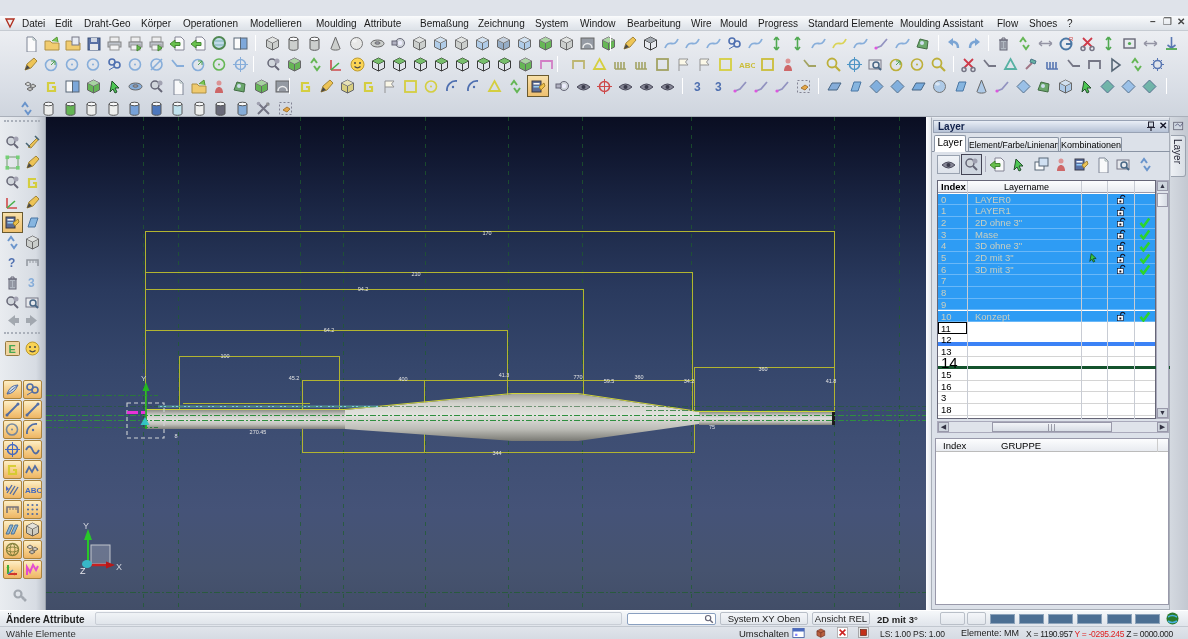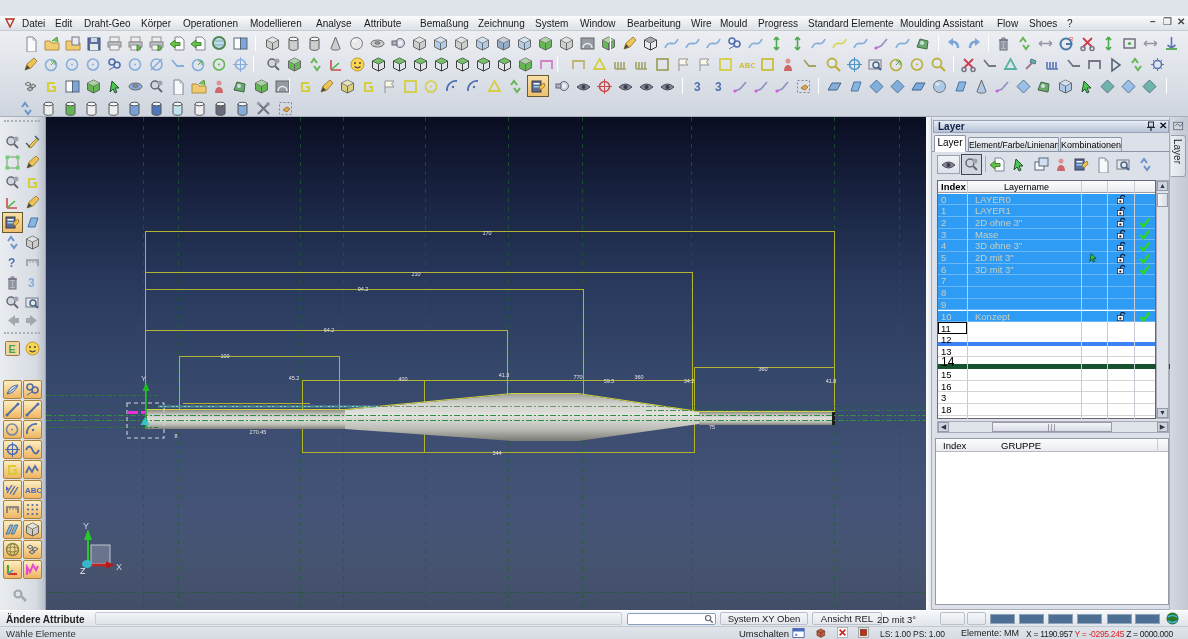--- a/index.html
+++ b/index.html
@@ -385,21 +385,21 @@
     <div class="abs" id="menu">
       <svg class="abs" style="left:4px;top:1px" width="12" height="13">
         <path d="M2 2l4 8 4-8z" fill="#eee" stroke="#b03020" stroke-width="1.4"></path>
       </svg>
       <b style="left:22px">Datei</b>
       <b style="left:55px">Edit</b>
       <b style="left:84px">Draht-Geo</b>
       <b style="left:141px">Körper</b>
       <b style="left:183px">Operationen</b>
       <b style="left:250px">Modellieren</b>
-      <b style="left:316px">Analyse</b>
+      <b style="left:316px">Moulding</b>
       <b style="left:364px">Attribute</b>
       <b style="left:420px">Bemaßung</b>
       <b style="left:478px">Zeichnung</b>
       <b style="left:535px">System</b>
       <b style="left:580px">Window</b>
       <b style="left:627px">Bearbeitung</b>
       <b style="left:691px">Wire</b>
       <b style="left:720px">Mould</b>
       <b style="left:758px">Progress</b>
       <b style="left:808px">Standard Elemente</b>
@@ -1348,21 +1348,21 @@
       </svg>
       <div class="abs" style="left:6px;top:204.2px;width:29px;height:12px;border:1.4px solid #000;font-size:9.5px;line-height:11px;color:#000">
         <span class="abs" style="left:2px">11</span>
       </div>
       <div class="abs" style="left:6px;top:215.9px;width:217px;height:11.7px;border-bottom:4px solid #3b82f6;font-size:9.5px;line-height:11.5px;color:#000">
         <span class="abs" style="left:3px">12</span>
       </div>
       <div class="abs" style="left:6px;top:227.6px;width:217px;height:11.7px;border-bottom:1px solid #d4d4d4;font-size:9.5px;line-height:11.5px;color:#000">
         <span class="abs" style="left:3px">13</span>
       </div>
-      <div class="abs" style="left:6px;top:239.3px;width:236px;height:11.7px;border-bottom:5px solid #14532d;font-size:12px;line-height:11.5px;color:#000">
+      <div class="abs" style="left:6px;top:239.3px;width:236px;height:11.7px;border-bottom:3px solid #14532d;font-size:15px;line-height:11.5px;color:#000">
         <span class="abs" style="left:3px">14</span>
       </div>
       <div class="abs" style="left:6px;top:251px;width:217px;height:11.7px;border-bottom:1px solid #d4d4d4;font-size:9.5px;line-height:11.5px;color:#000">
         <span class="abs" style="left:3px">15</span>
       </div>
       <div class="abs" style="left:6px;top:262.7px;width:217px;height:11.7px;border-bottom:1px solid #d4d4d4;font-size:9.5px;line-height:11.5px;color:#000">
         <span class="abs" style="left:3px">16</span>
       </div>
       <div class="abs" style="left:6px;top:274.4px;width:217px;height:11.7px;border-bottom:1px solid #d4d4d4;font-size:9.5px;line-height:11.5px;color:#000">
         <span class="abs" style="left:3px">3</span>
@@ -1403,22 +1403,22 @@
       <b class="abs" style="left:6px;top:2.5px;font-weight:700;font-size:10px">Ändere Attribute</b>
       <div class="abs" style="left:0;top:14.5px;width:1188px;height:1px;background:#c2c8d0"></div>
       <span class="abs" style="left:6px;top:17px;font-size:9.5px;color:#333">Wähle Elemente</span>
       <span class="abs" style="left:95px;top:1px;width:527px;height:12.5px;border:1px solid #c9ced6;border-radius:2px;background:linear-gradient(180deg,#f0f3f6,#e0e5eb)"></span>
       <span class="abs" style="left:627px;top:1.5px;width:89px;height:12px;background:#fff;border:1px solid #8aa0c0;border-radius:2px"></span>
       <svg class="abs" style="left:704px;top:3px" width="10" height="10" viewBox="0 0 17 17">
         <circle cx="7" cy="7" r="4.5" fill="none" stroke="#667" stroke-width="2"></circle>
         <path d="M10.5 10.5L15 15" stroke="#667" stroke-width="2.4"></path>
       </svg>
       <span class="seg" style="left:720px;top:1px;width:88px;height:13px;text-align:center;font-size:9.5px;color:#222;white-space:nowrap">System XY Oben</span>
-      <span class="seg" style="left:812px;top:1px;width:70px;height:13px;text-align:center;font-size:9.5px;color:#222;white-space:nowrap">Ansicht REL</span>
-      <b class="abs" style="left:877px;top:2.5px;font-size:9.5px;font-weight:400">2D mit 3°</b>
+      <span class="seg" style="left:812px;top:1px;width:58px;height:13px;text-align:center;font-size:9.5px;color:#222;white-space:nowrap">Ansicht REL</span>
+      <b class="abs" style="left:877px;top:2.5px;font-size:9.5px;font-weight:700">2D mit 3°</b>
       <span class="seg" style="left:940px;top:1px;width:25px;height:13px"></span>
       <span class="seg" style="left:967px;top:1px;width:19px;height:13px"></span>
       <span class="bluerect" style="left:990px"></span>
       <span class="bluerect" style="left:1019px"></span>
       <span class="bluerect" style="left:1048px"></span>
       <span class="bluerect" style="left:1077px"></span>
       <span class="bluerect" style="left:1107px"></span>
       <span class="bluerect" style="left:1135px"></span>
       <svg class="abs" style="left:1166px;top:1px" width="13" height="13">
         <circle cx="6.5" cy="6.5" r="6" fill="#2a7a2a"></circle>

